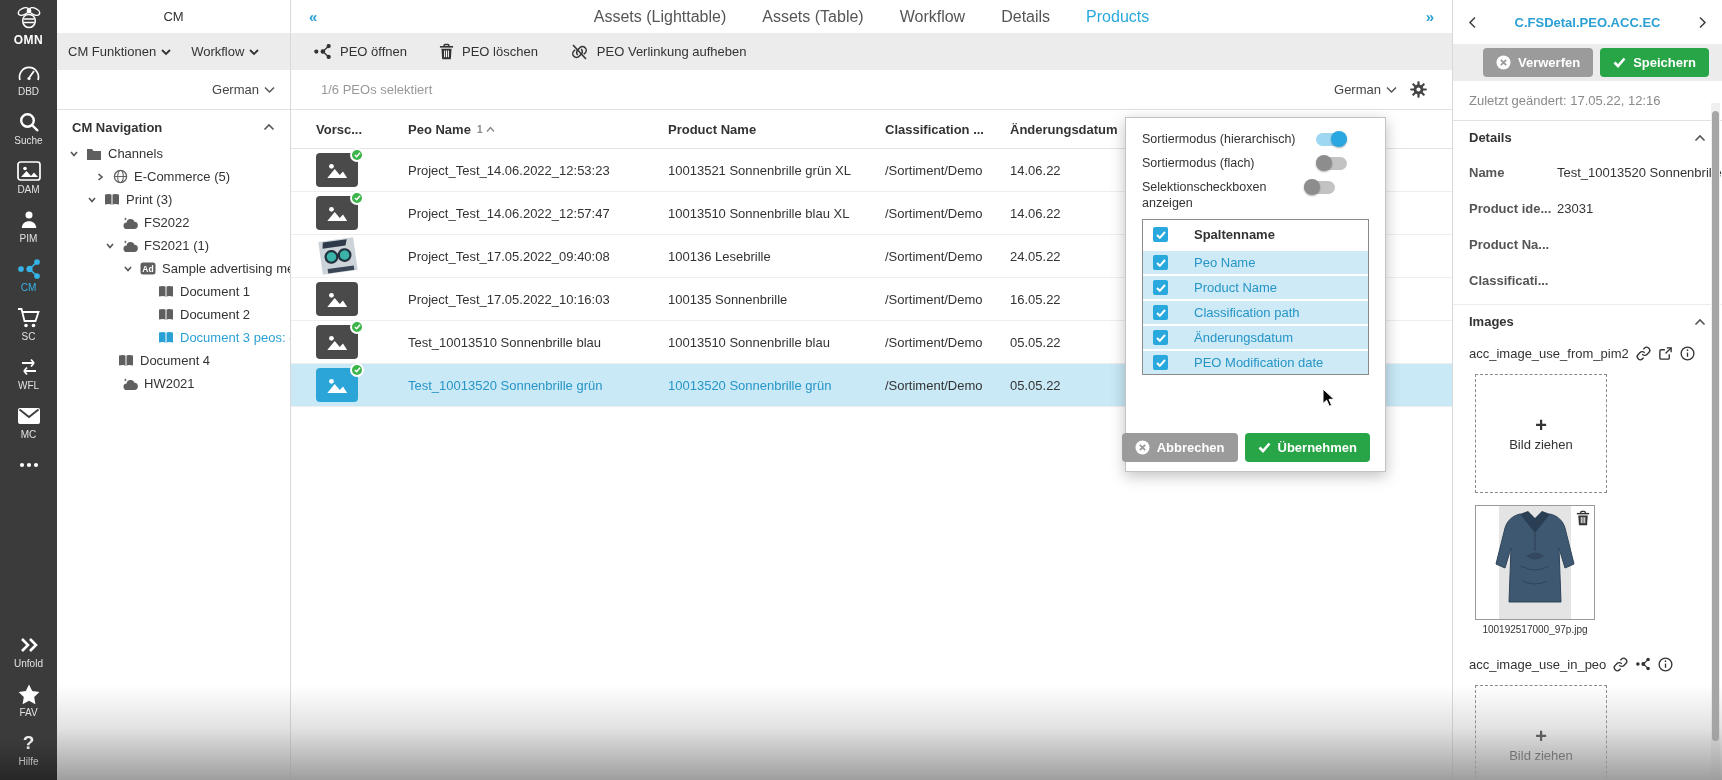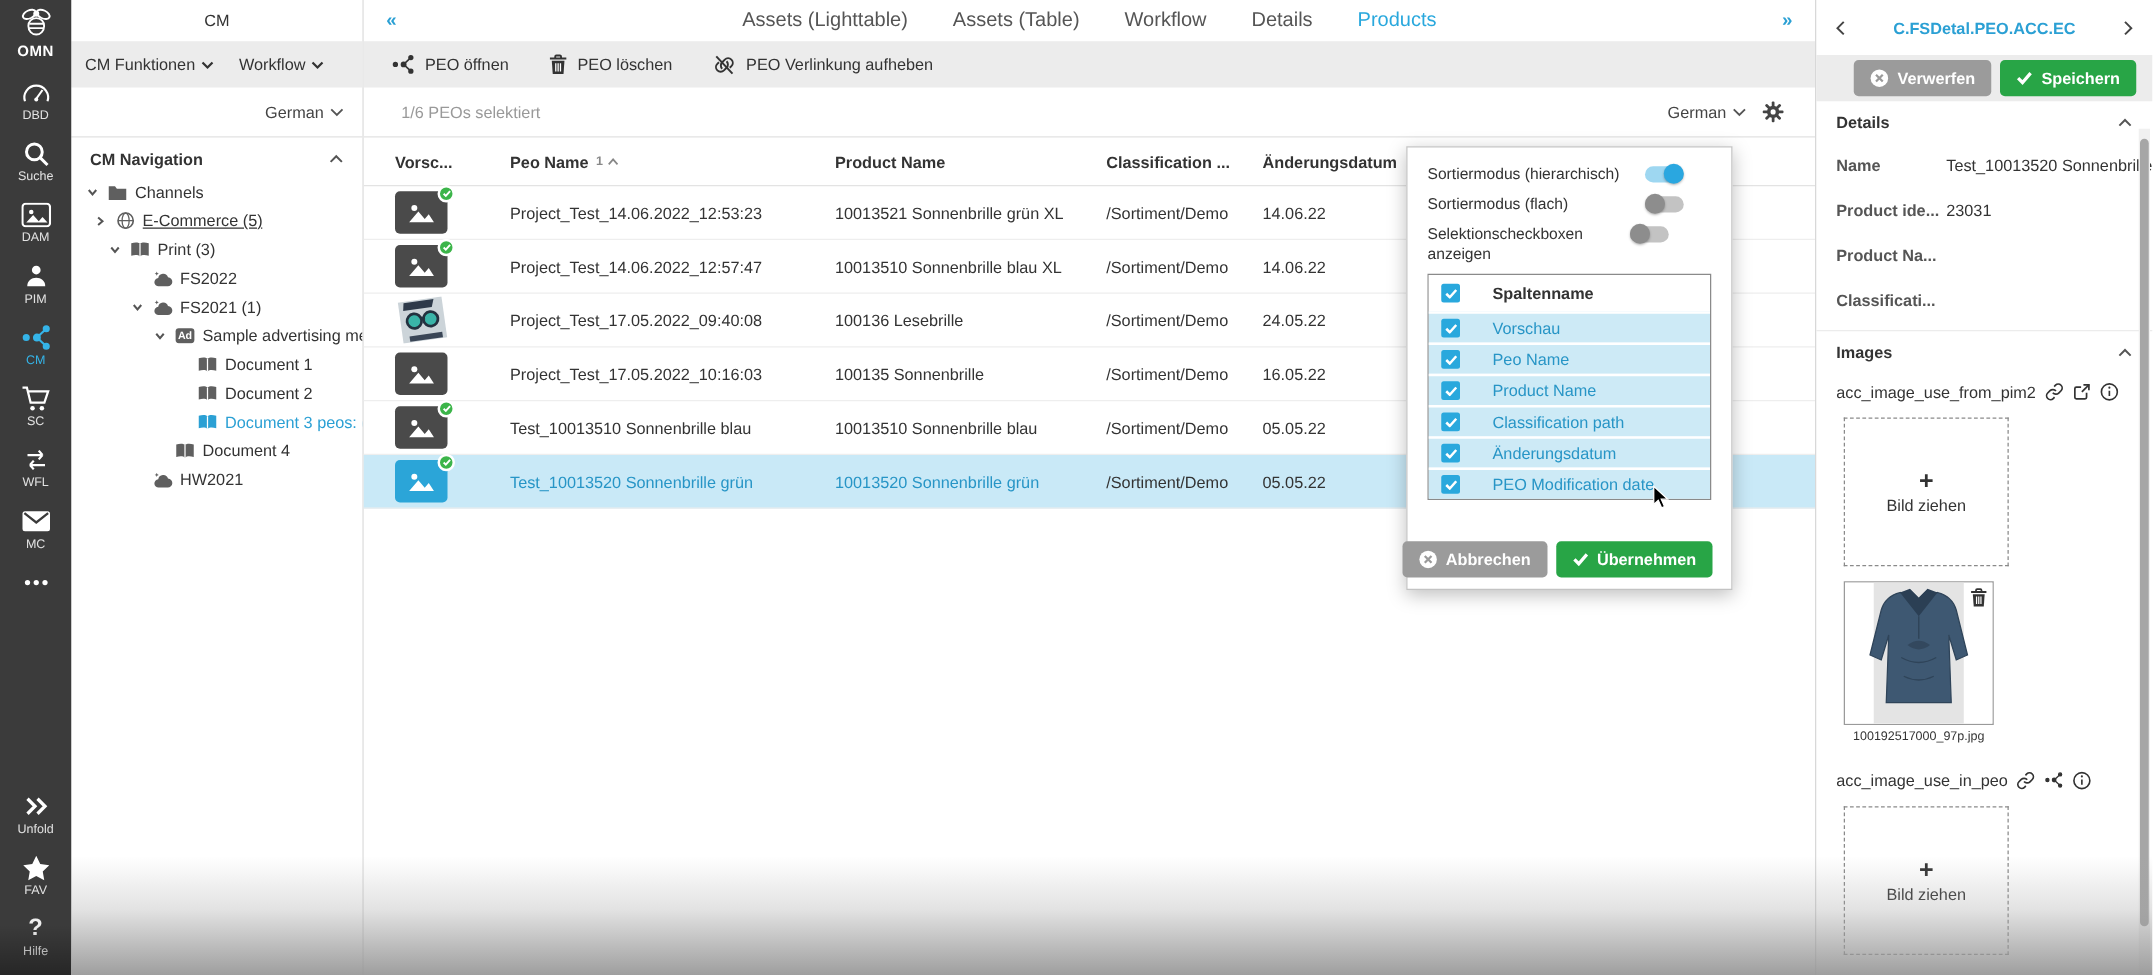--- a/index.html
+++ b/index.html
@@ -265,21 +265,21 @@
               <polyline points="2,3 5,6.5 8,3" fill="none" stroke="#555" stroke-width="1.6"></polyline>
             </svg>
           </span>
         <span class="ticon">
             <svg width="16" height="14" viewBox="0 0 16 14">
               <path d="M1 2 h5 l1.5 2 H15 v9 H1 z" fill="#5f5f5f"></path>
             </svg>
           </span>
         <span class="tlabel">Channels</span>
       </div>
-      <div class="tree-row" style="padding-left:16px;text-decoration:underline;">
+      <div class="tree-row" style="padding-left:36px;">
         <span class="chev">
             <svg width="10" height="10" viewBox="0 0 10 10">
               <polyline points="3.5,2 7,5 3.5,8" fill="none" stroke="#555" stroke-width="1.6"></polyline>
             </svg>
           </span>
         <span class="ticon">
             <svg width="15" height="15" viewBox="0 0 16 16">
               <circle cx="8" cy="8" r="6.5" fill="none" stroke="#5f5f5f" stroke-width="1.4"></circle>
               <ellipse cx="8" cy="8" rx="3" ry="6.5" fill="none" stroke="#5f5f5f" stroke-width="1.1"></ellipse>
               <line x1="1.5" y1="8" x2="14.5" y2="8" stroke="#5f5f5f" stroke-width="1.1"></line>
@@ -362,21 +362,21 @@
       <div class="tree-row selected" style="padding-left:82px;">
         <span class="chev"></span>
         <span class="ticon">
             <svg width="16" height="13" viewBox="0 0 16 13">
               <path d="M8 2 C6.5 .8 4 .8 1 1.6 V11.5 C4 10.7 6.5 10.7 8 12 C9.5 10.7 12 10.7 15 11.5 V1.6 C12 .8 9.5 .8 8 2 Z" fill="#2ba0d4"></path>
               <line x1="8" y1="2" x2="8" y2="12" stroke="#fff" stroke-width="1"></line>
             </svg>
           </span>
         <span class="tlabel">Document 3 peos: (6)</span>
       </div>
-      <div class="tree-row" style="padding-left:64px;">
+      <div class="tree-row" style="padding-left:42px;">
         <span class="chev"></span>
         <span class="ticon">
             <svg width="16" height="13" viewBox="0 0 16 13">
               <path d="M8 2 C6.5 .8 4 .8 1 1.6 V11.5 C4 10.7 6.5 10.7 8 12 C9.5 10.7 12 10.7 15 11.5 V1.6 C12 .8 9.5 .8 8 2 Z" fill="#5f5f5f"></path>
               <line x1="8" y1="2" x2="8" y2="12" stroke="#fff" stroke-width="1"></line>
             </svg>
           </span>
         <span class="tlabel">Document 4</span>
       </div>
       <div class="tree-row" style="padding-left:46px;">
@@ -615,28 +615,20 @@
             </svg>
           </span>
         <span>Spaltenname</span>
       </div>
       <div class="colrow">
         <span class="cb">
             <svg width="10" height="8" viewBox="0 0 10 8">
               <polyline points="1,4 3.8,6.8 9,1" fill="none" stroke="#fff" stroke-width="2"></polyline>
             </svg>
           </span>
-        <span>Vorschau</span>
-      </div>
-      <div class="colrow">
-        <span class="cb">
-            <svg width="10" height="8" viewBox="0 0 10 8">
-              <polyline points="1,4 3.8,6.8 9,1" fill="none" stroke="#fff" stroke-width="2"></polyline>
-            </svg>
-          </span>
         <span>Peo Name</span>
       </div>
       <div class="colrow">
         <span class="cb">
             <svg width="10" height="8" viewBox="0 0 10 8">
               <polyline points="1,4 3.8,6.8 9,1" fill="none" stroke="#fff" stroke-width="2"></polyline>
             </svg>
           </span>
         <span>Product Name</span>
       </div>
@@ -704,20 +696,21 @@
           </svg>
         <span>Verwerfen</span>
       </button>
       <button class="btn green">
         <svg width="13" height="11" viewBox="0 0 13 11">
             <polyline points="1.5,5.5 5,9 11.5,1.5" fill="none" stroke="#fff" stroke-width="2.6"></polyline>
           </svg>
         <span>Speichern</span>
       </button>
     </div>
+    <div class="modified-row">Zuletzt geändert: 17.05.22, 12:16</div>
 
     <div class="section-header">
       <span>Details</span>
       <svg width="12" height="8" viewBox="0 0 12 8">
           <path d="M1.5 6.5 L6 2 l4.5 4.5" fill="none" stroke="#555" stroke-width="1.6"></path>
         </svg>
     </div>
     <div class="field-row">
       <span class="field-label">Name</span>
       <span class="field-value">Test_10013520 Sonnenbrille</span>

